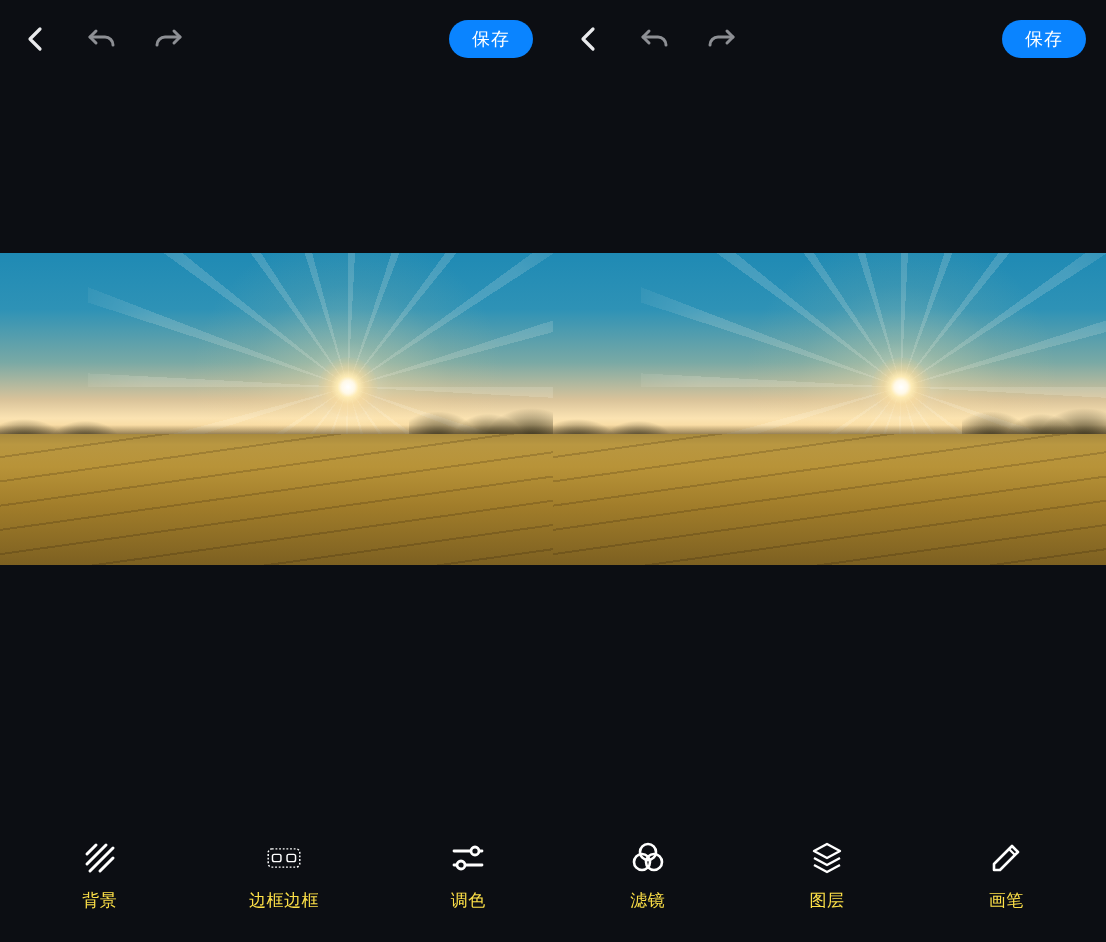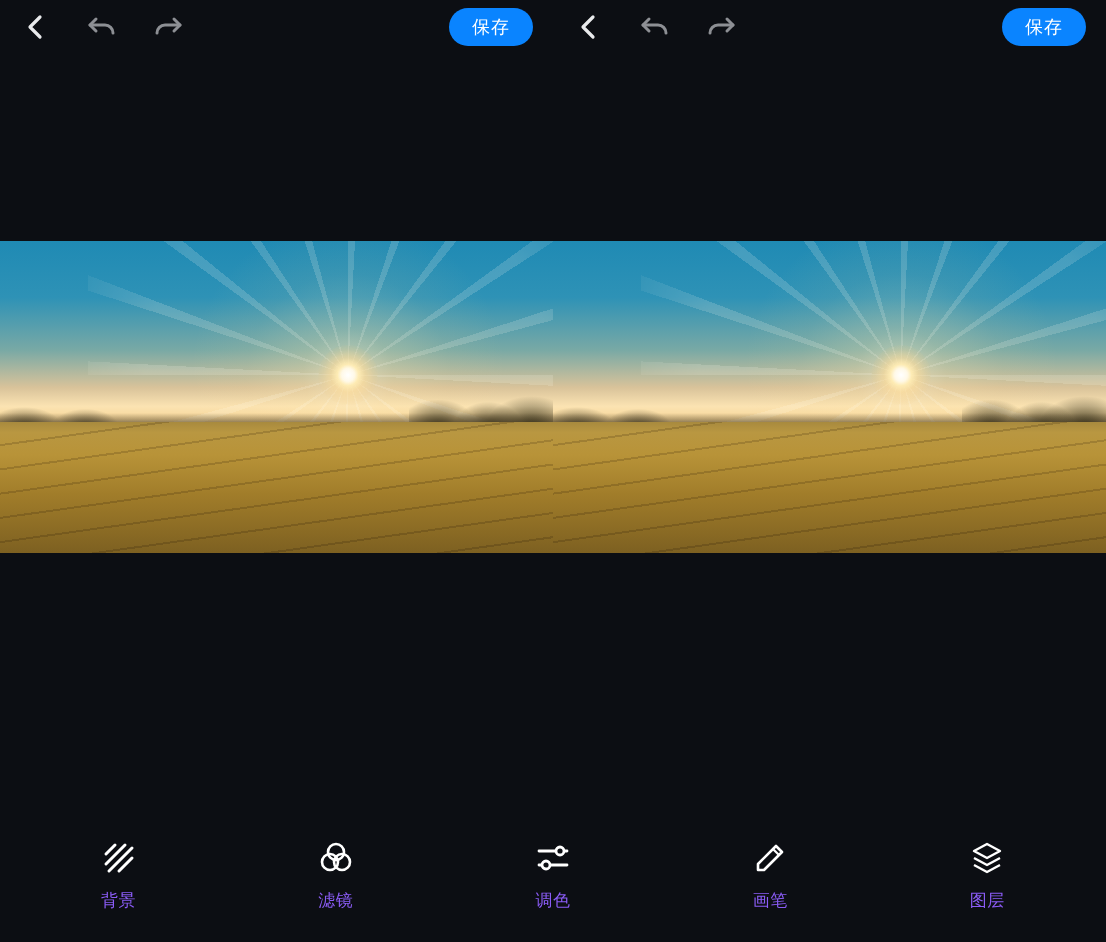--- a/index.html
+++ b/index.html
@@ -24,20 +24,21 @@
       flex-direction: column;
       height: 100%;
     }
 
     .top-bar {
       height: 54px;
       display: flex;
       align-items: center;
       padding: 0 20px;
       justify-content: space-between;
+      margin-top: 12px;
     }
     .top-left {
       display: flex;
       align-items: center;
       gap: 34px;
     }
     .icon-btn {
       width: 32px;
       height: 32px;
       display: flex;
@@ -180,21 +181,21 @@
       gap: 14px;
       color: #ffffff;
       min-width: 60px;
     }
     .tool .tool-icon {
       width: 34px; height: 34px;
       display: flex; align-items: center; justify-content: center;
     }
     .tool-label {
       font-size: 17px;
-      color: #8b5cf6;
+      color: #fde047;
       font-weight: 400;
       letter-spacing: 0.5px;
       white-space: nowrap;
     }
     .tool.active .tool-icon svg rect.dashed {
       stroke-dasharray: 3 3;
     }
   </style>
 </head>
 <body>
@@ -288,58 +289,68 @@
         <path d="M3 12 L12 3 M3 22 L22 3 M6 29 L29 6 M16 29 L29 16" stroke="#fff" stroke-width="3" stroke-linecap="round"></path>
       </svg>
     </div>
     <div class="tool-label">背景</div>
   </div>
 
 
 
 
 
+  <div class="tool active">
+    <div class="tool-icon">
+      <svg width="56" height="34" viewBox="0 0 56 34" fill="none">
+        <rect class="dashed" x="2" y="2" width="52" height="30" rx="6" stroke="#fff" stroke-width="2.4" stroke-dasharray="4 4"></rect>
+        <rect x="9" y="11" width="14" height="12" rx="3" stroke="#fff" stroke-width="2.4"></rect>
+        <rect x="33" y="11" width="14" height="12" rx="3" stroke="#fff" stroke-width="2.4"></rect>
+      </svg>
+    </div>
+    <div class="tool-label">边框边框</div>
+  </div>
+
+  <div class="tool">
+    <div class="tool-icon">
+      <svg width="34" height="30" viewBox="0 0 34 30" fill="none">
+        <path d="M3 8 H31 M3 22 H31" stroke="#fff" stroke-width="2.8" stroke-linecap="round"></path>
+        <circle cx="24" cy="8" r="4" fill="#0c0e13" stroke="#fff" stroke-width="2.8"></circle>
+        <circle cx="10" cy="22" r="4" fill="#0c0e13" stroke="#fff" stroke-width="2.8"></circle>
+      </svg>
+    </div>
+    <div class="tool-label">调色</div>
+  </div>
 
   <div class="tool">
     <div class="tool-icon">
       <svg width="34" height="34" viewBox="0 0 34 34" fill="none">
         <circle cx="17" cy="11" r="8" stroke="#fff" stroke-width="2.6"></circle>
         <circle cx="11" cy="21" r="8" stroke="#fff" stroke-width="2.6"></circle>
         <circle cx="23" cy="21" r="8" stroke="#fff" stroke-width="2.6"></circle>
       </svg>
     </div>
     <div class="tool-label">滤镜</div>
   </div>
 
-  <div class="tool">
-    <div class="tool-icon">
-      <svg width="34" height="30" viewBox="0 0 34 30" fill="none">
-        <path d="M3 8 H31 M3 22 H31" stroke="#fff" stroke-width="2.8" stroke-linecap="round"></path>
-        <circle cx="24" cy="8" r="4" fill="#0c0e13" stroke="#fff" stroke-width="2.8"></circle>
-        <circle cx="10" cy="22" r="4" fill="#0c0e13" stroke="#fff" stroke-width="2.8"></circle>
-      </svg>
-    </div>
-    <div class="tool-label">调色</div>
-  </div>
-
-
-  <div class="tool">
-    <div class="tool-icon">
-      <svg width="32" height="32" viewBox="0 0 32 32" fill="none">
-        <path d="M22 4 L28 10 L10 28 L4 28 L4 22 Z" stroke="#fff" stroke-width="2.6" stroke-linejoin="round"></path>
-        <path d="M19 7 L25 13" stroke="#fff" stroke-width="2.2"></path>
-      </svg>
-    </div>
-    <div class="tool-label">画笔</div>
-  </div>
 
   <div class="tool">
     <div class="tool-icon">
       <svg width="34" height="34" viewBox="0 0 34 34" fill="none">
         <path d="M17 3 L30 10 L17 17 L4 10 Z" stroke="#fff" stroke-width="2.4" stroke-linejoin="round"></path>
         <path d="M4 17 L17 24 L30 17" stroke="#fff" stroke-width="2.4" stroke-linejoin="round" fill="none"></path>
         <path d="M4 24 L17 31 L30 24" stroke="#fff" stroke-width="2.4" stroke-linejoin="round" fill="none"></path>
       </svg>
     </div>
     <div class="tool-label">图层</div>
   </div>
 
+  <div class="tool">
+    <div class="tool-icon">
+      <svg width="32" height="32" viewBox="0 0 32 32" fill="none">
+        <path d="M22 4 L28 10 L10 28 L4 28 L4 22 Z" stroke="#fff" stroke-width="2.6" stroke-linejoin="round"></path>
+        <path d="M19 7 L25 13" stroke="#fff" stroke-width="2.2"></path>
+      </svg>
+    </div>
+    <div class="tool-label">画笔</div>
+  </div>
+
 </div>
 
 </body></html>

